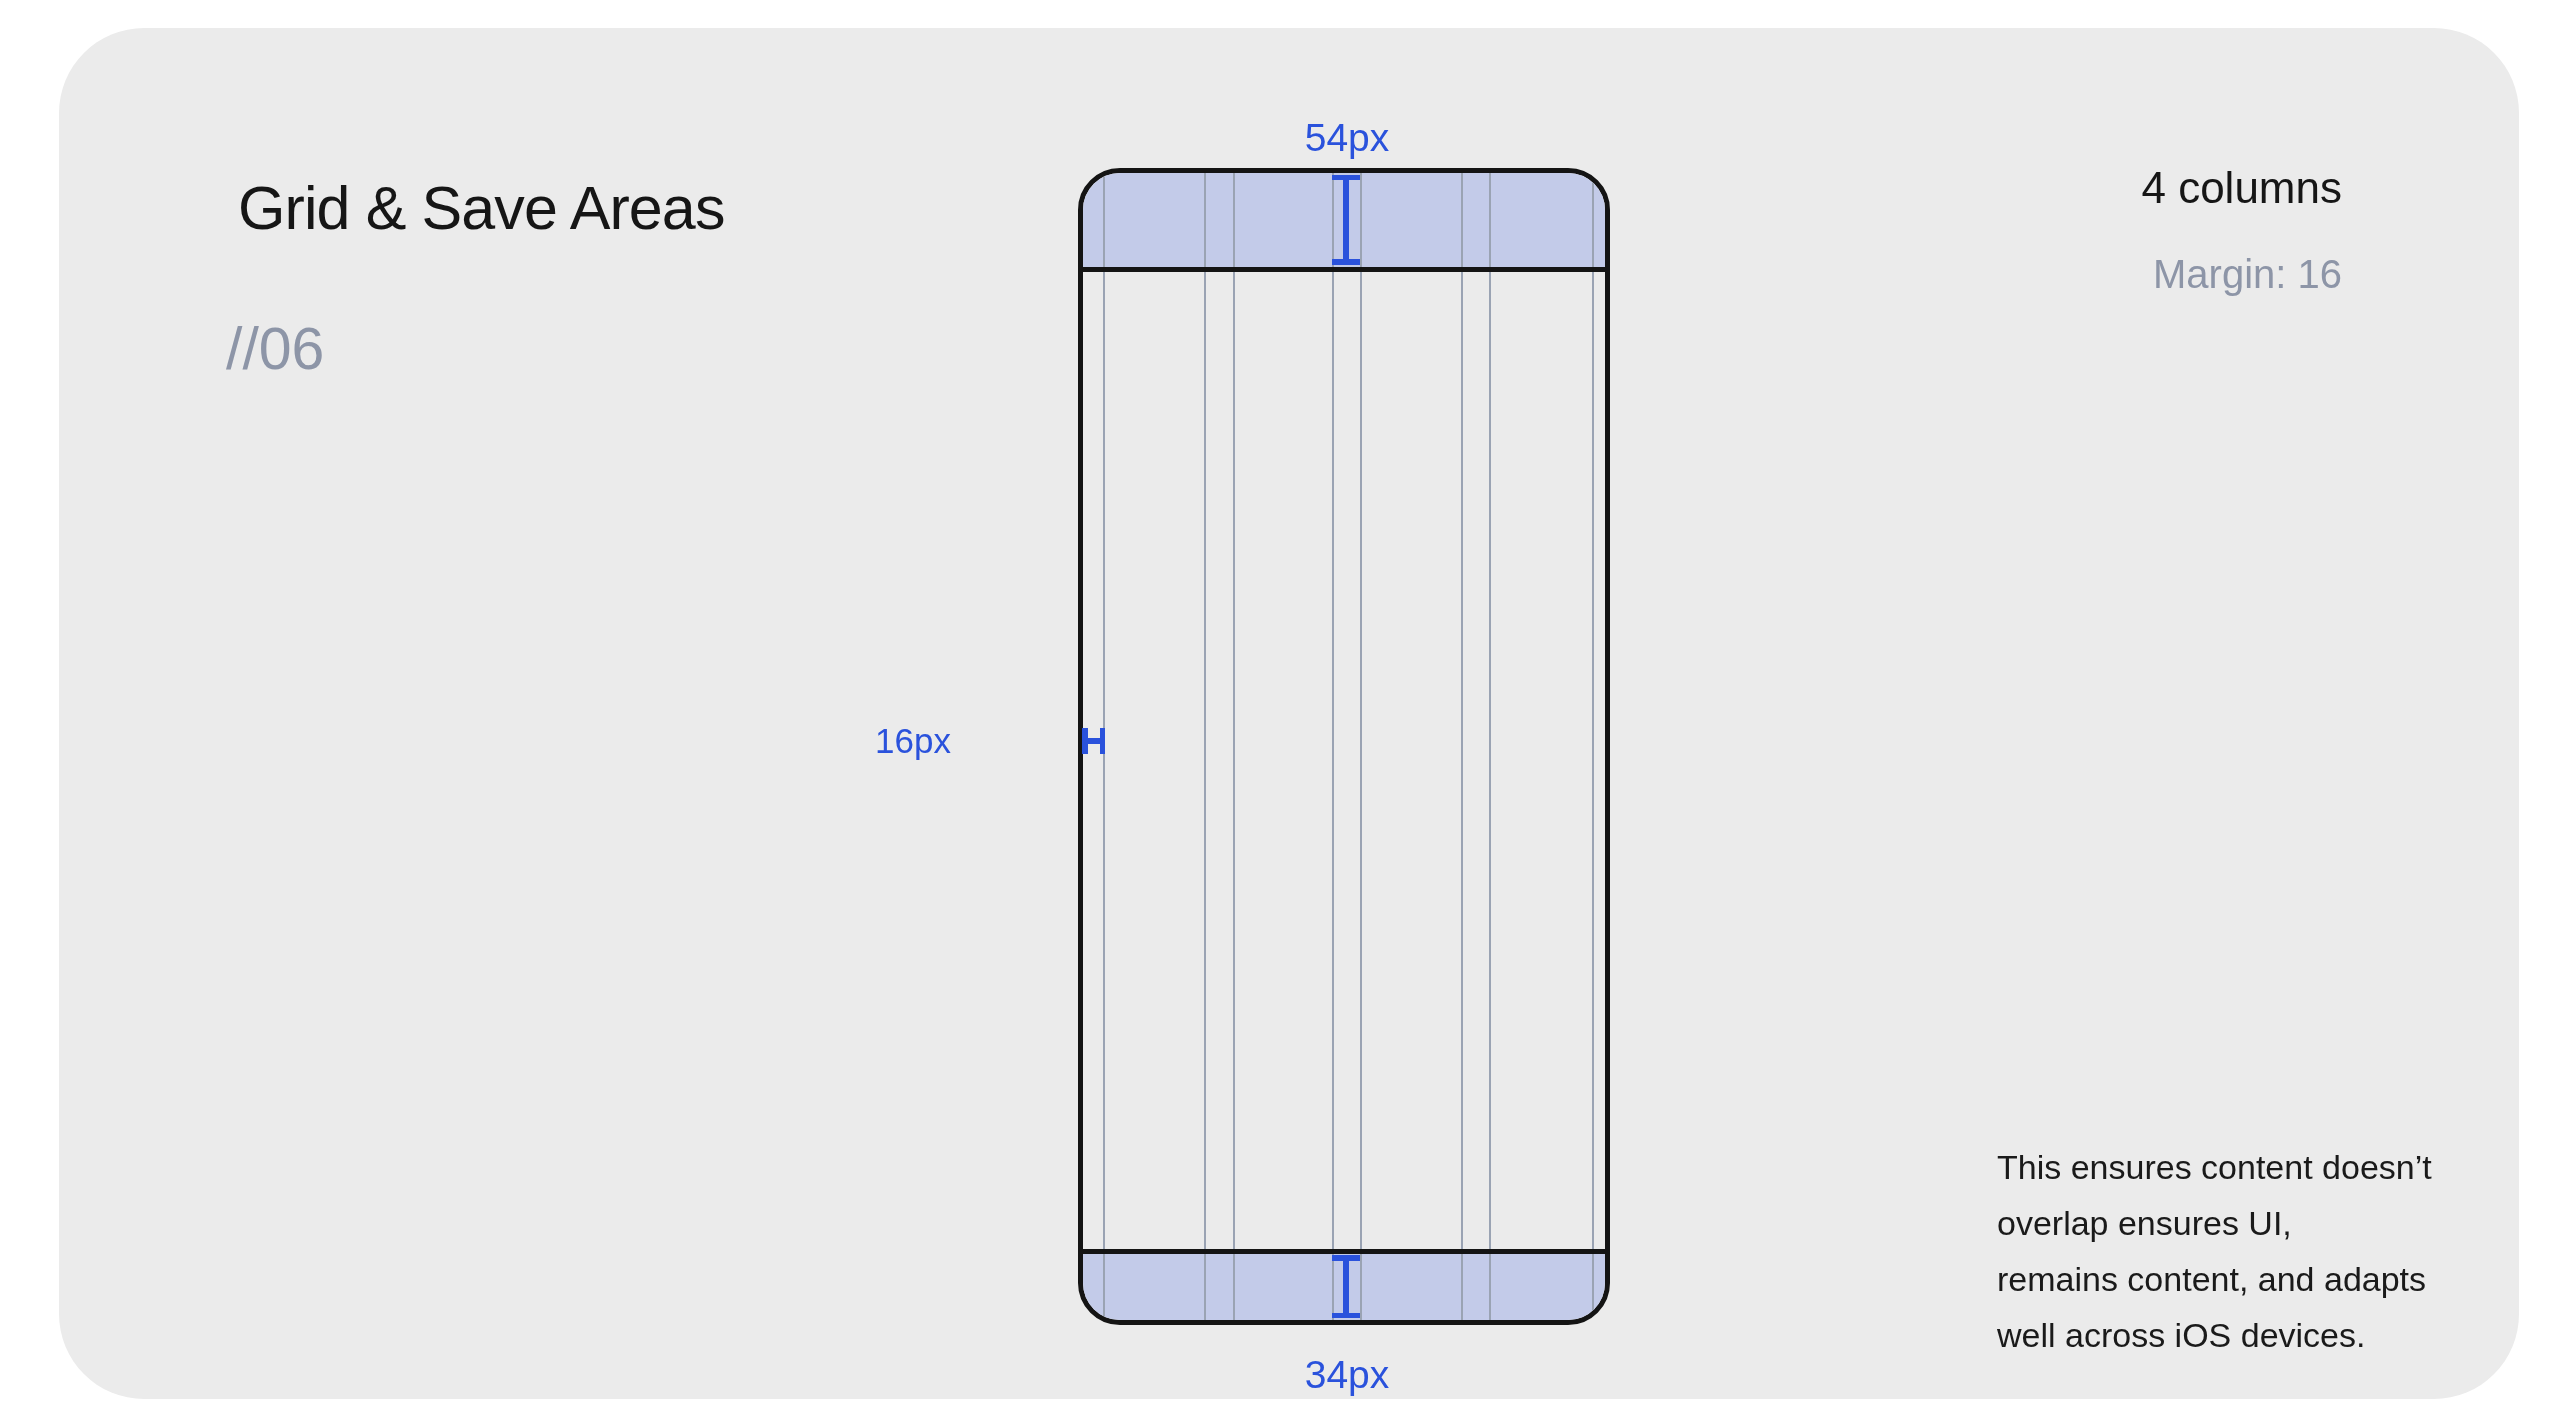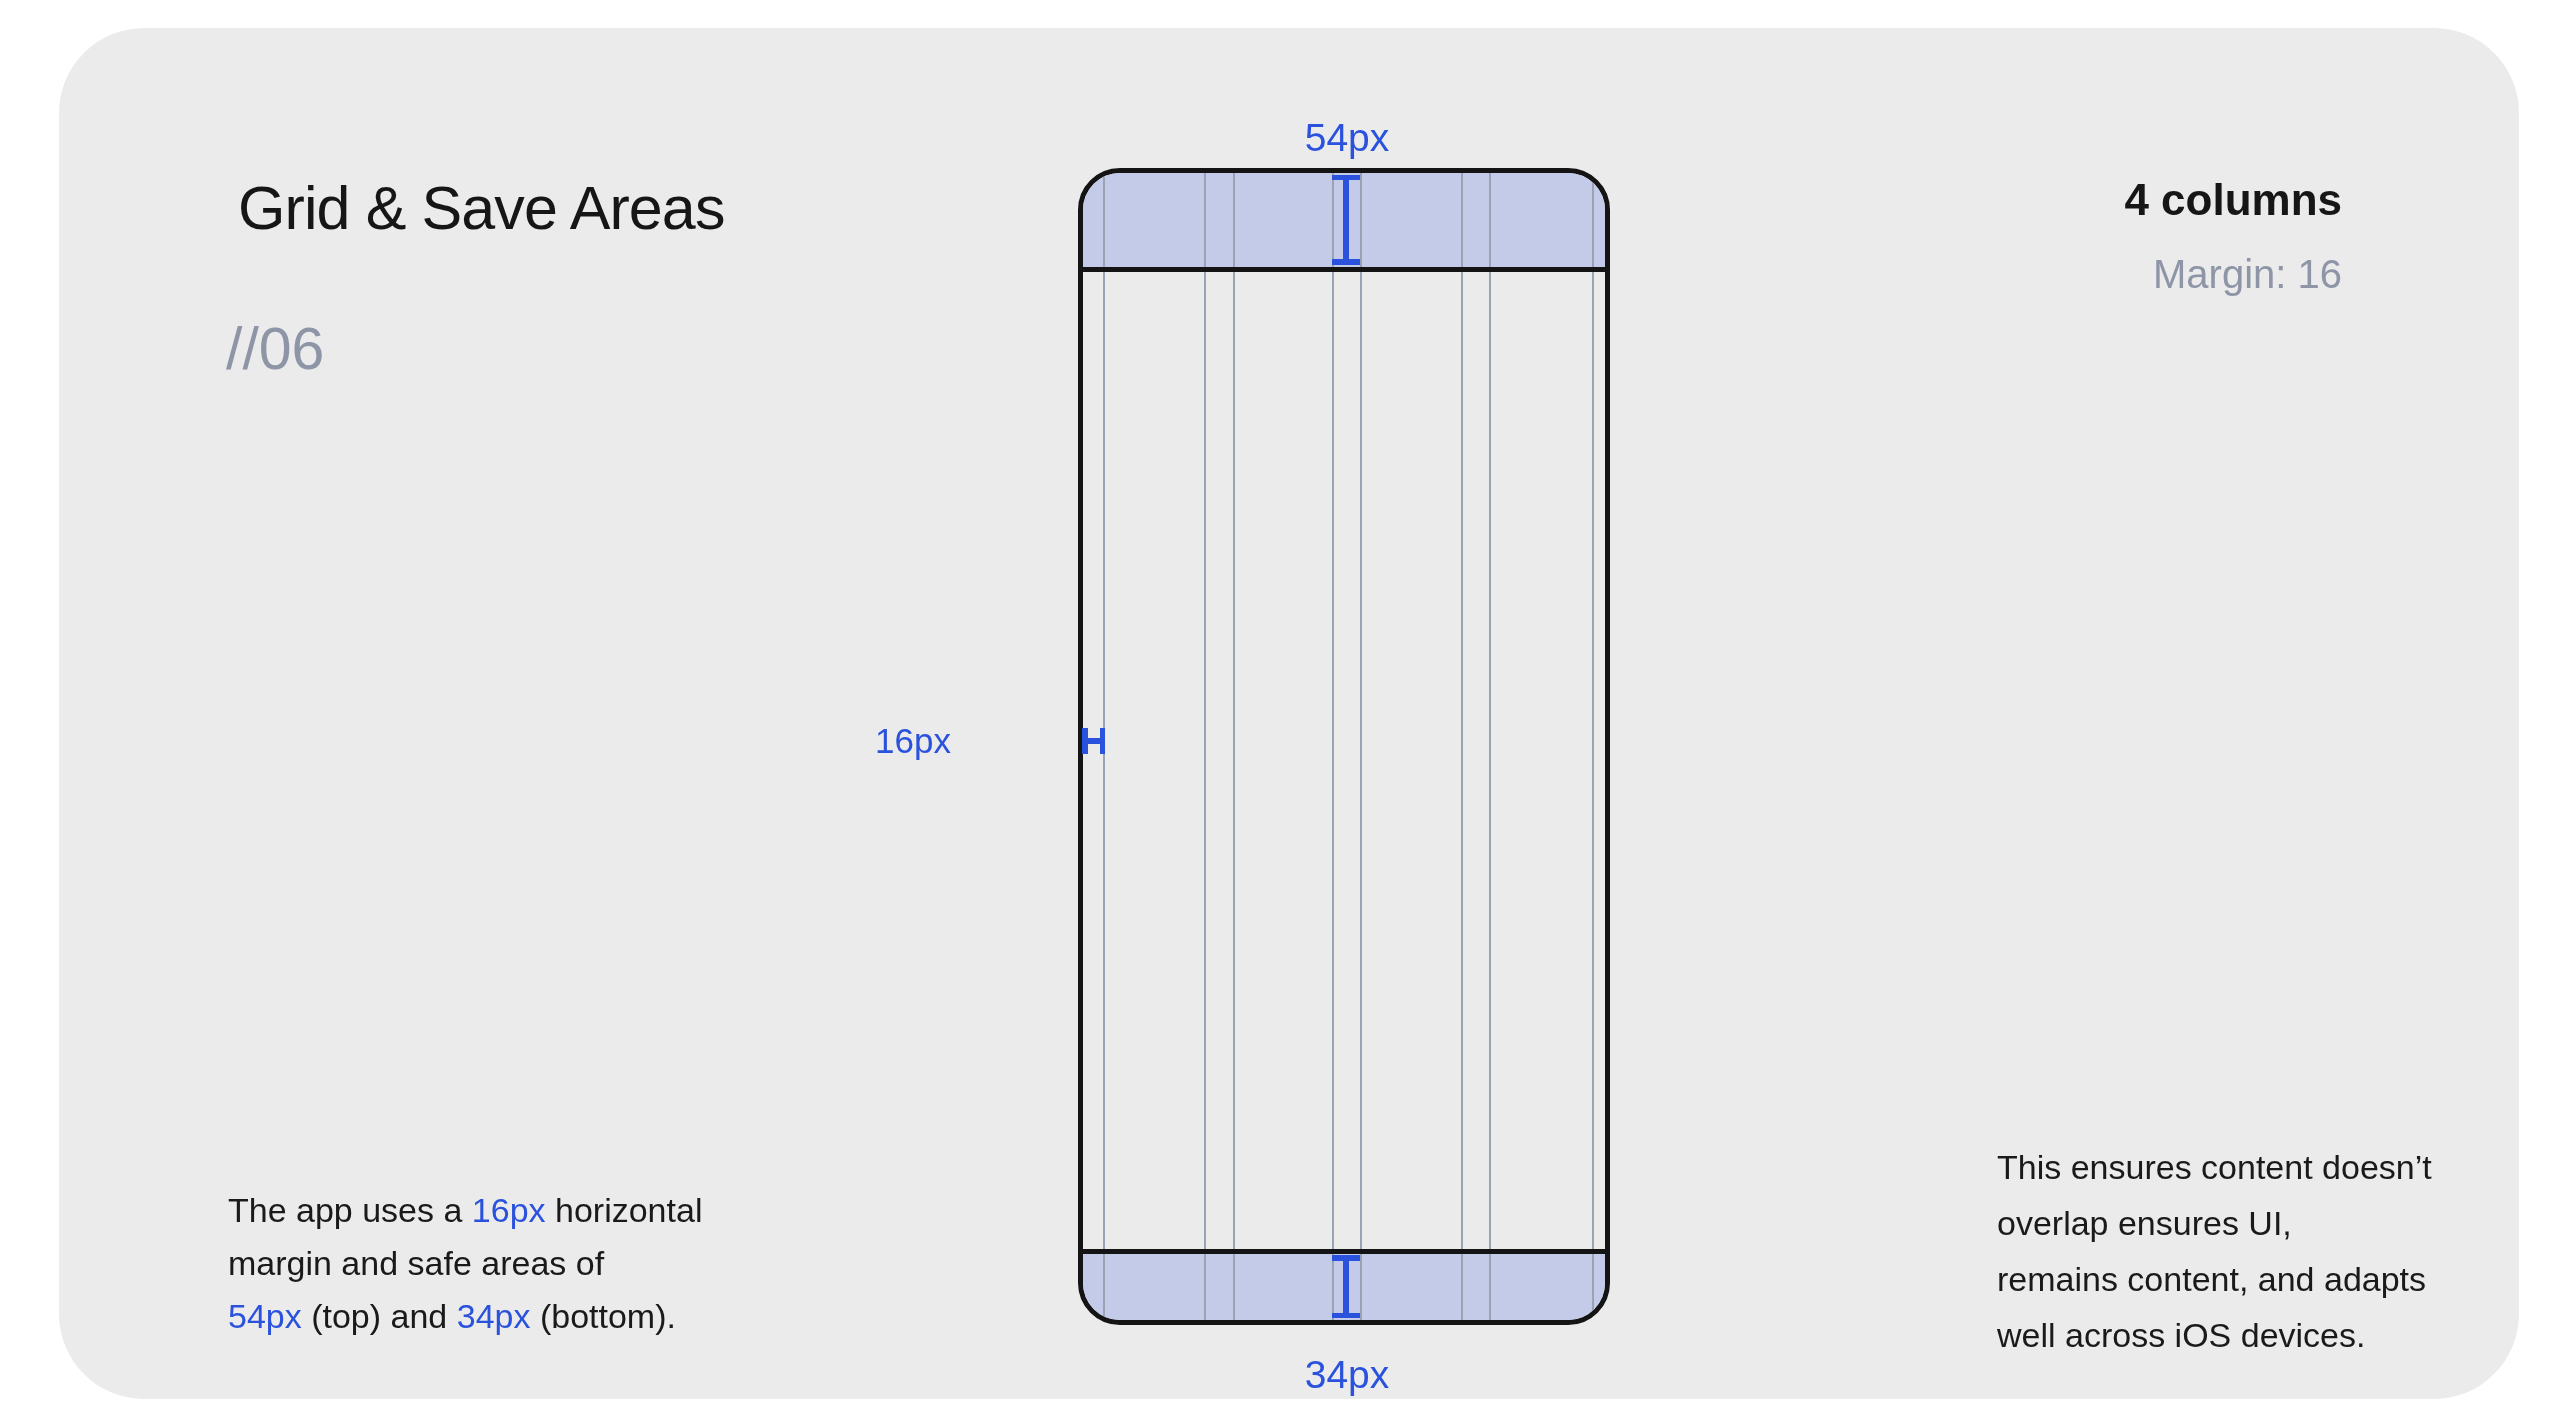--- a/index.html
+++ b/index.html
@@ -16,21 +16,21 @@
   body{font-family:"Liberation Sans","DejaVu Sans",sans-serif;color:var(--ink);}
   .stage{position:relative;width:2576px;height:1428px;}
   .card{
     position:absolute;left:59px;top:28px;width:2460px;height:1371px;
     background:var(--card-bg);border-radius:85px;
   }
   
   .title{position:absolute;left:179px;top:145px;font-size:61px;font-weight:500;letter-spacing:-0.9px;color:var(--ink);}
   .index{position:absolute;left:167px;top:269px;font-size:59px;font-weight:400;color:var(--muted);margin-top:18px;}
   
-  .columns-label{position:absolute;right:177px;top:147px;font-size:44px;font-weight:700;color:var(--ink);text-align:left;}
+  .columns-label{position:absolute;right:177px;top:135px;font-size:44px;font-weight:400;color:var(--ink);text-align:left;}
   .margin-label{position:absolute;right:177px;top:224px;font-size:40px;font-weight:400;color:var(--muted);text-align:left;}
   
   .phone{
     position:absolute;left:1019px;top:140px;width:532px;height:1157px;
     border:5.5px solid var(--phone-border);border-radius:42px;
     overflow:hidden;background:transparent;
   }
   .safe-area{position:absolute;left:0;right:0;background:var(--safe-fill);z-index:1;}
   .safe-top{top:0;height:94px;}
   .safe-bottom{bottom:0;height:66px;}
@@ -92,25 +92,20 @@
           <div class="grid-line" style="left: 509px;"></div>
         </div>
       <div class="separator sep-top"></div>
       <div class="separator sep-bottom"></div>
       <div class="vbeam vbeam-top"></div>
       <div class="vbeam vbeam-bottom"></div>
     </div>
 
     <div class="hbeam"></div>
 
-    <div class="note note-left">
-      <span>The app uses a </span><span class="blue">16px</span><span> horizontal</span><br>
-      <span>margin and safe areas of</span><br>
-      <span class="blue">54px</span><span> (top) and </span><span class="blue">34px</span><span> (bottom).</span>
-    </div>
 
     <div class="note note-right">
       <span>This ensures content doesn’t</span><br>
       <span>overlap ensures UI,</span><br>
       <span>remains content, and adapts</span><br>
       <span>well across iOS devices.</span>
     </div>
 
   </div>
 </div>

